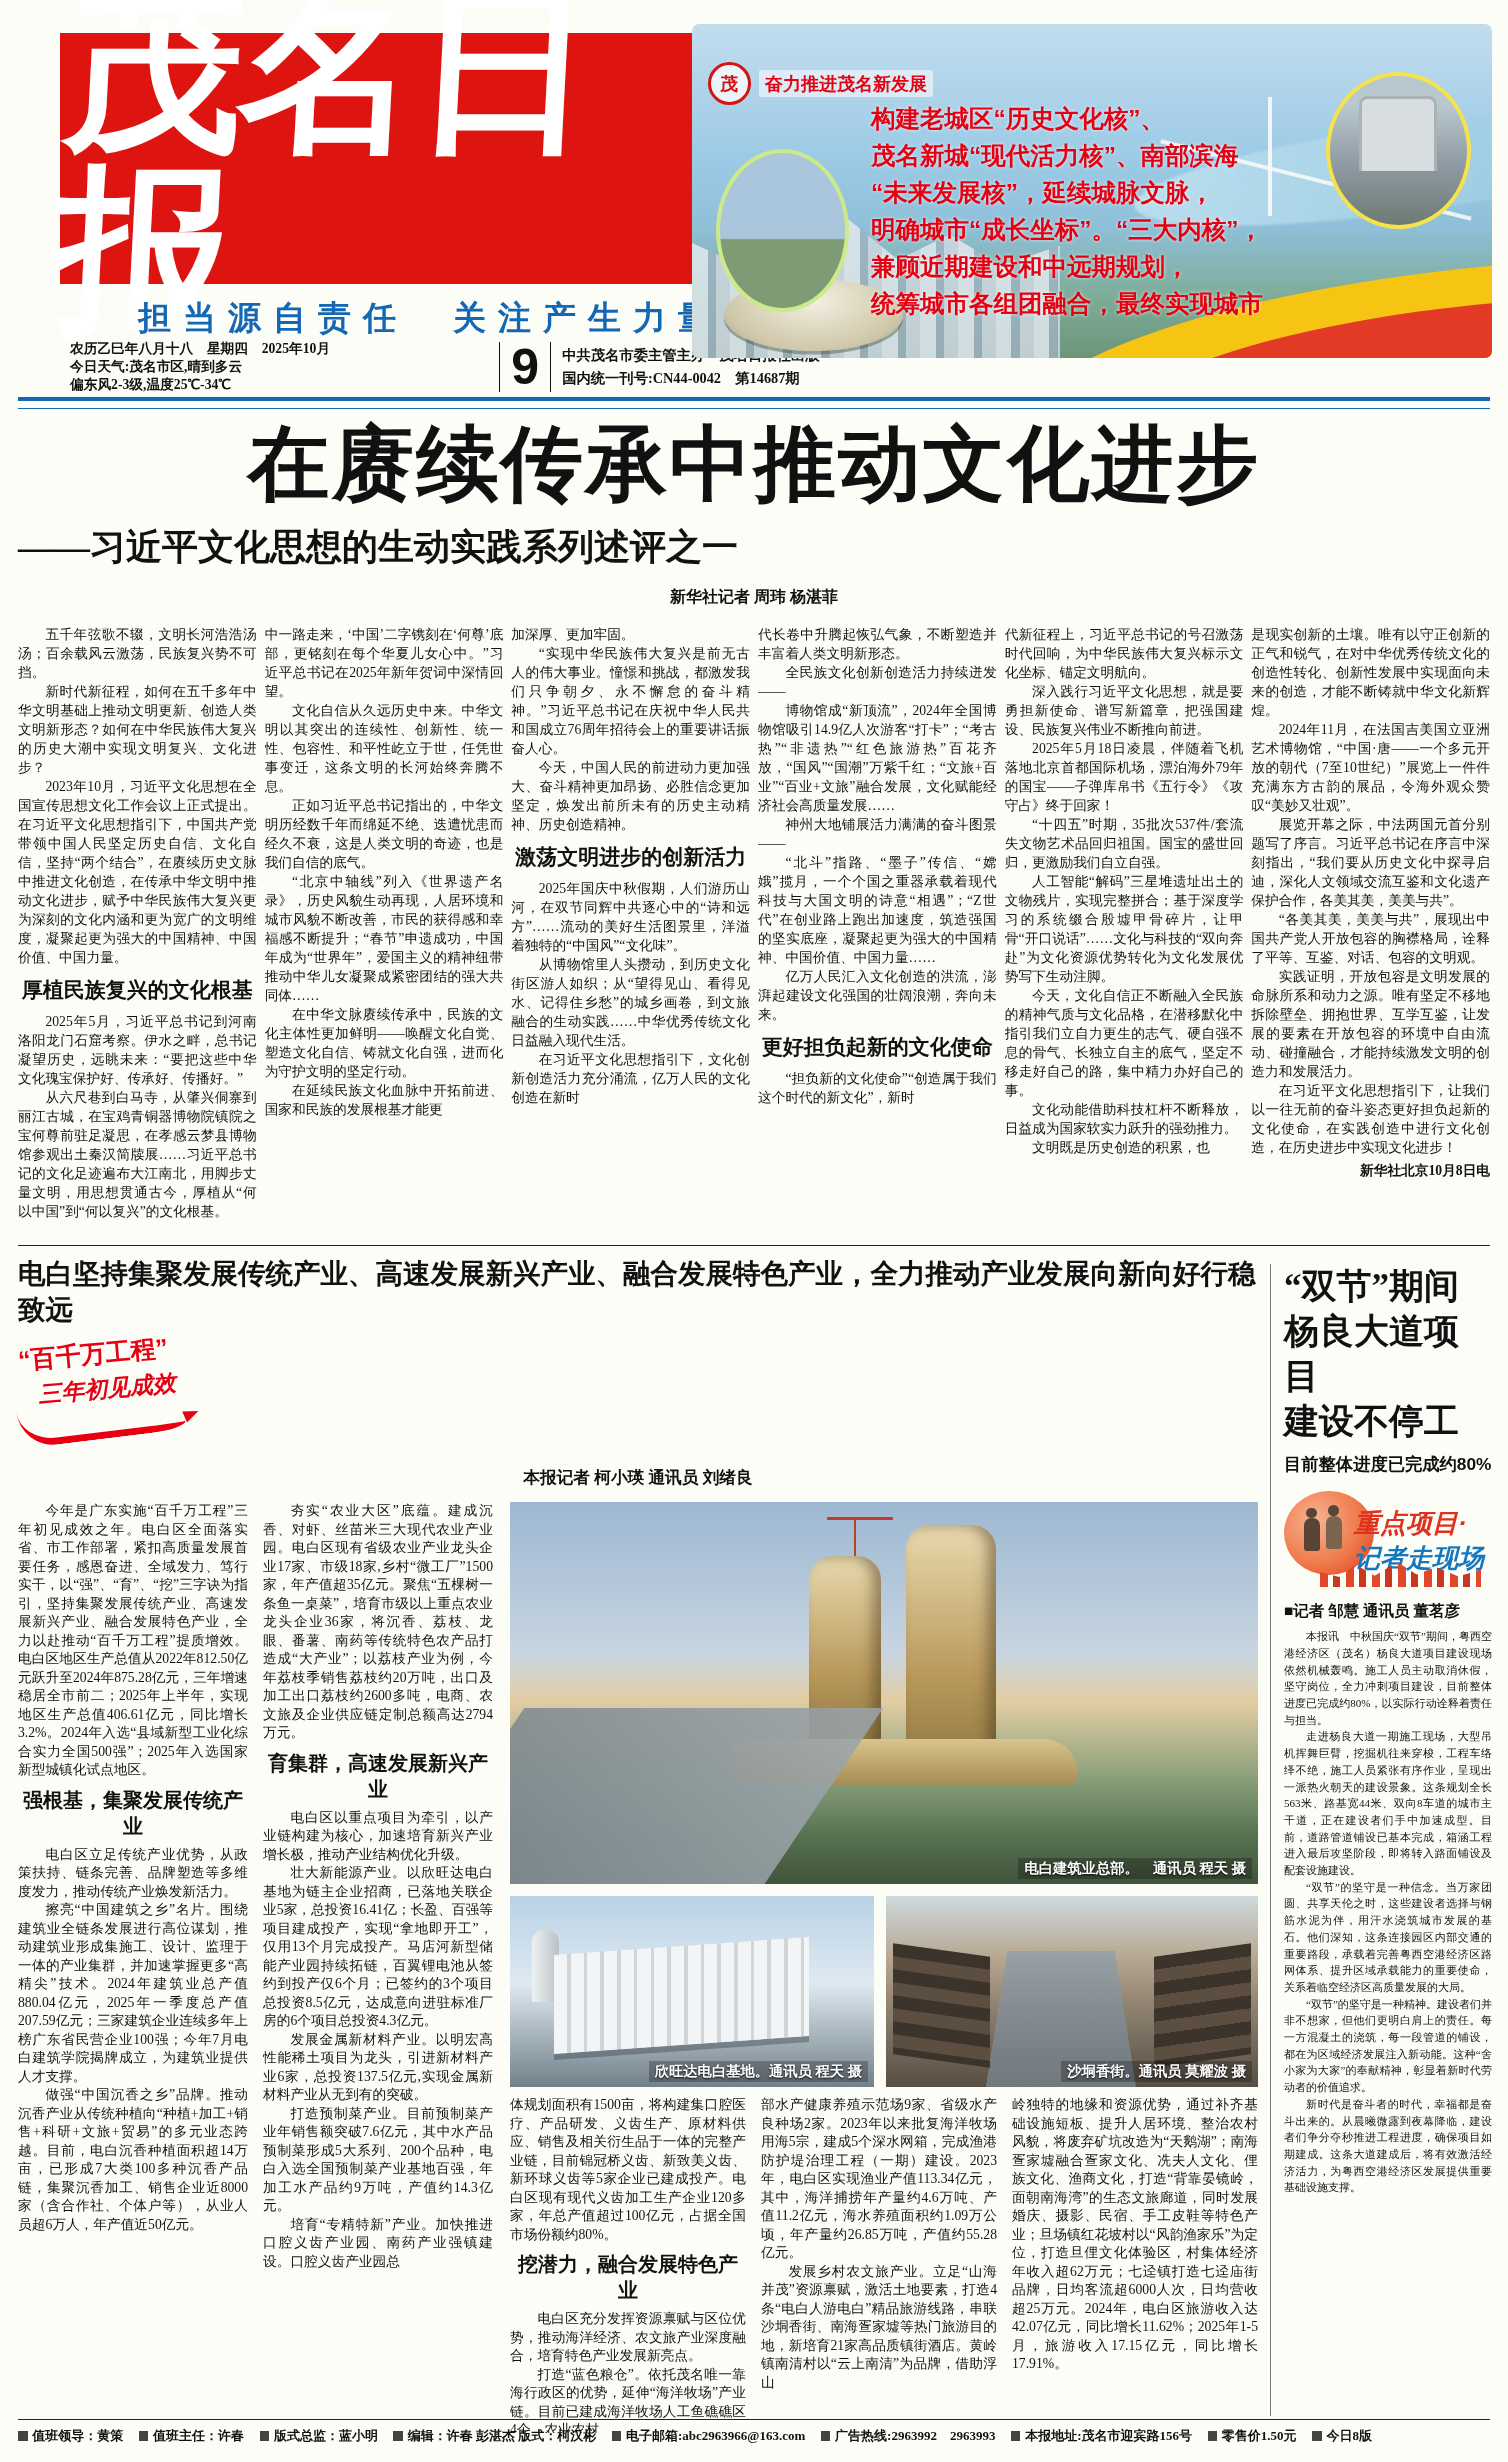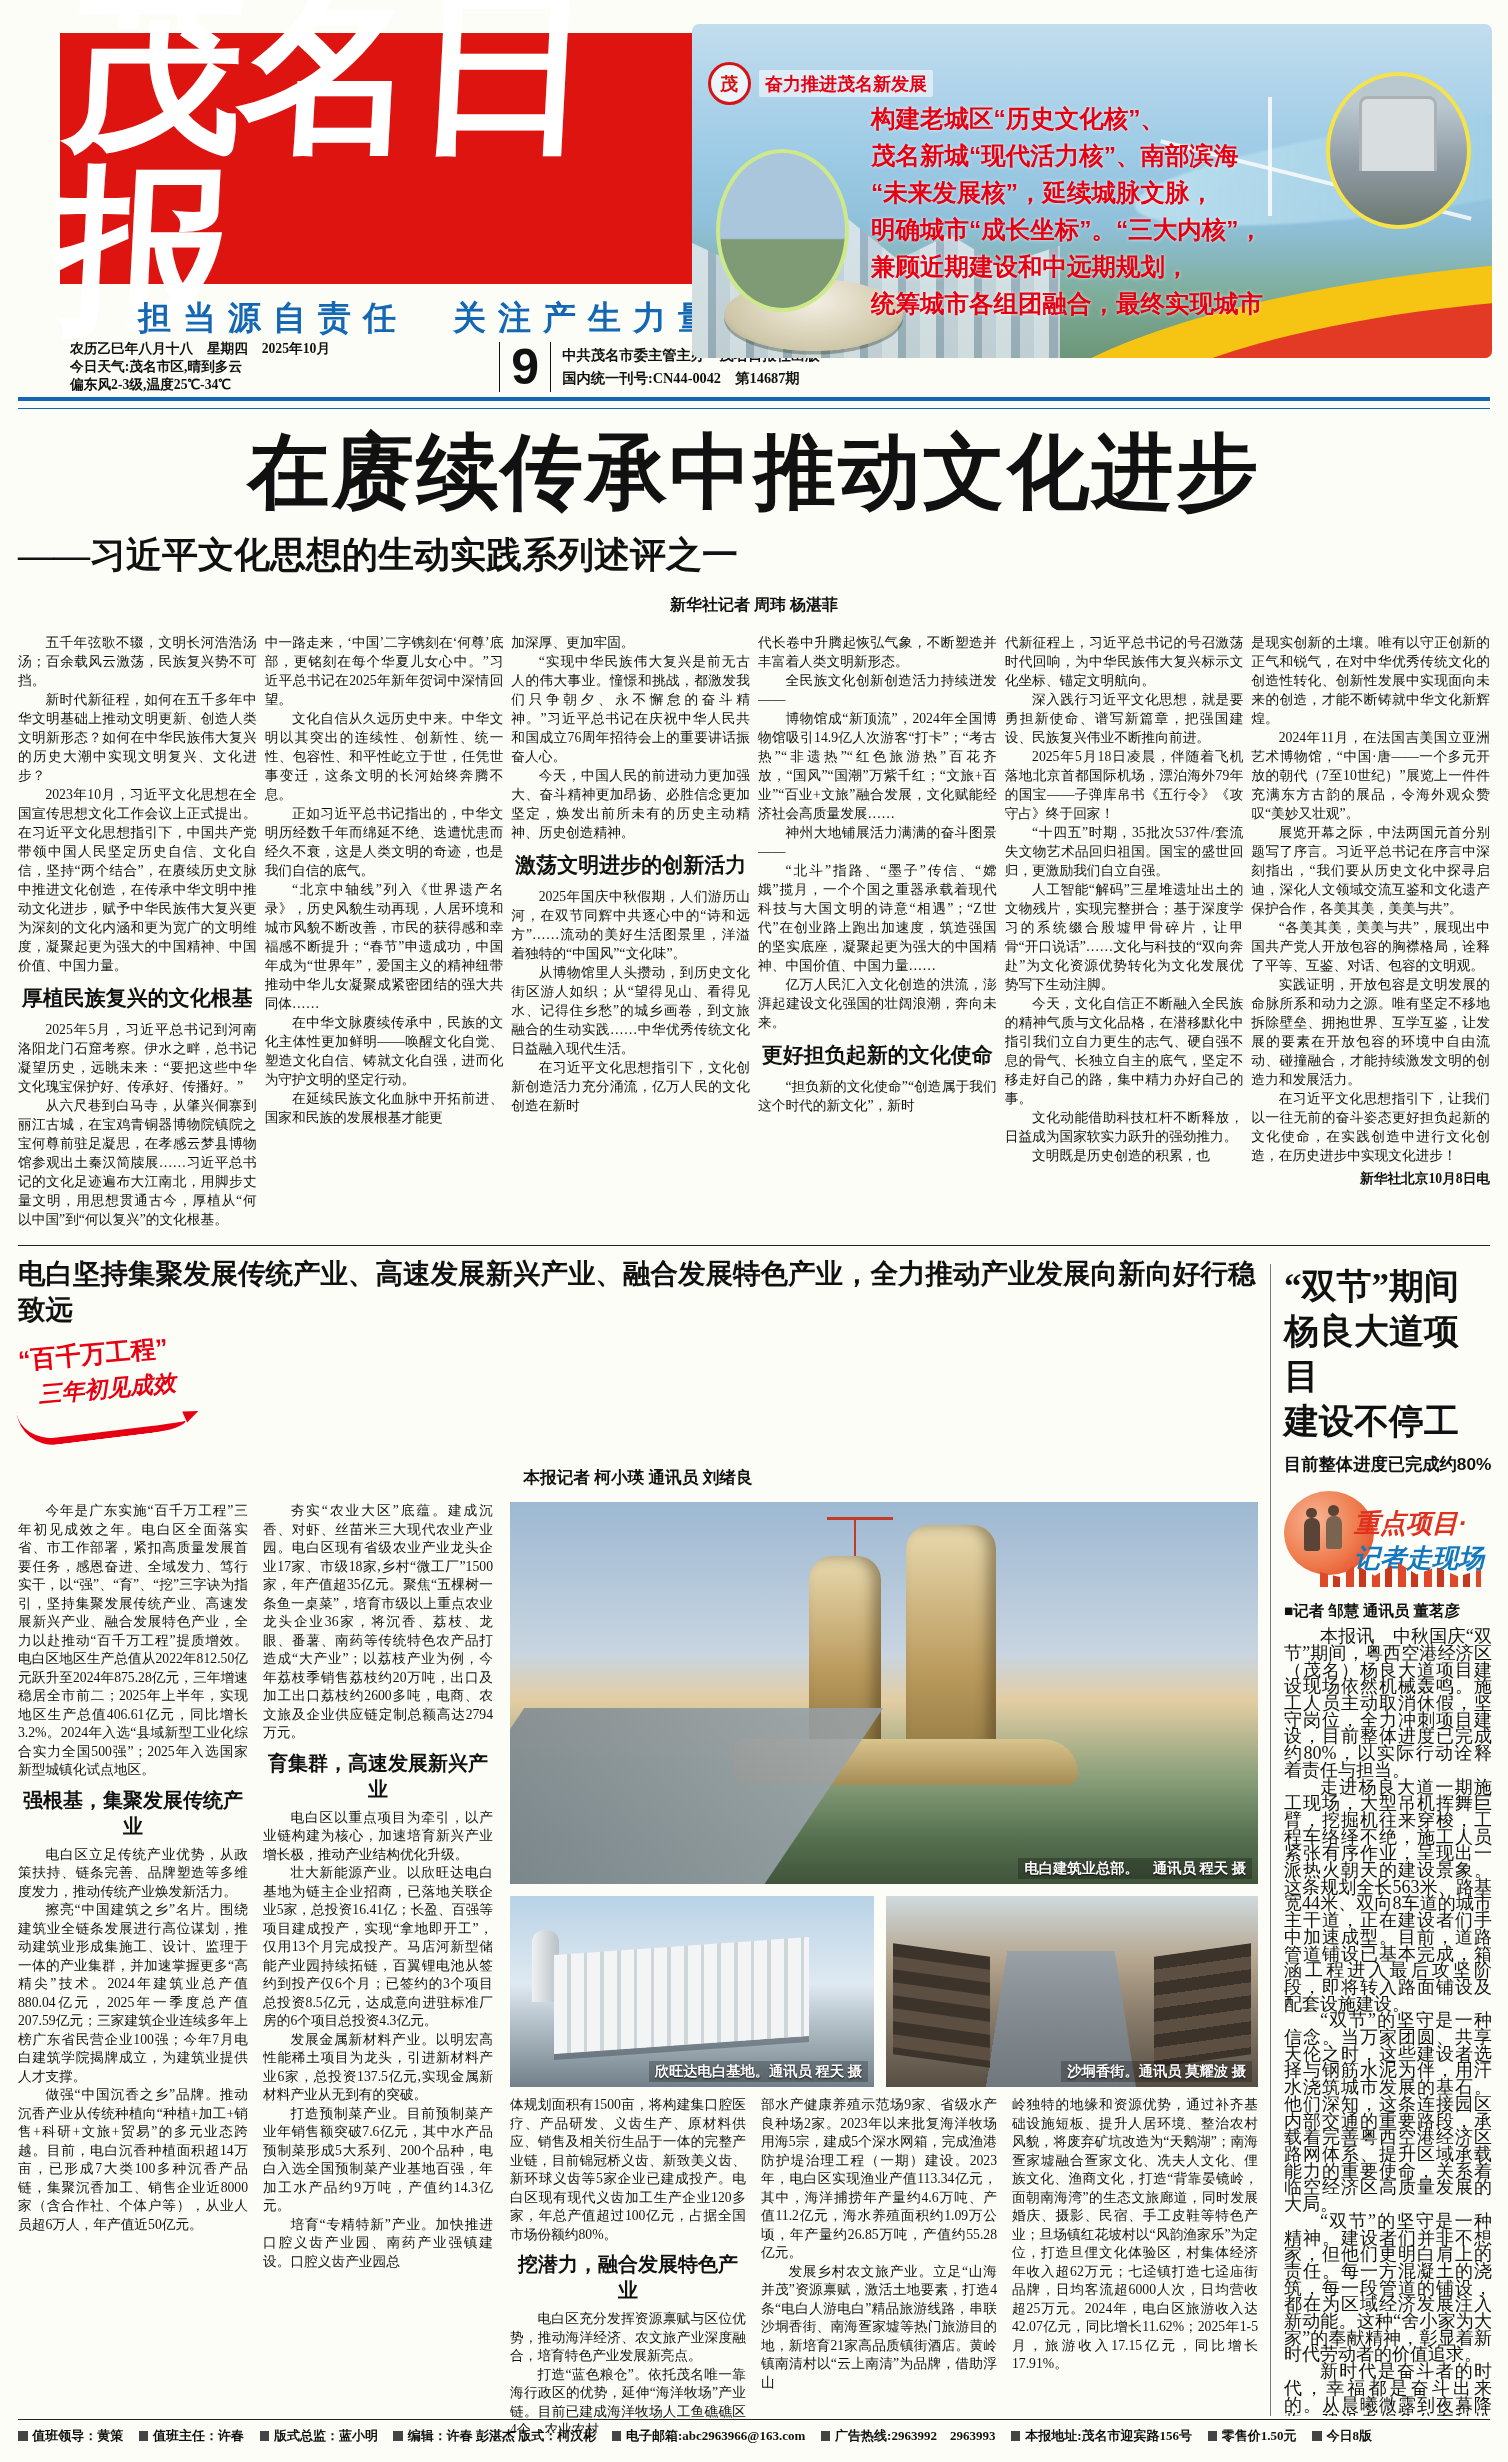--- a/index.html
+++ b/index.html
@@ -44,21 +44,21 @@
                background:linear-gradient(180deg,#b9c7cf 20%,#8e9aa2 60%,#6e7a72 100%);}
   .bn-arch{position:absolute;left:50%;top:20px;transform:translateX(-50%);width:72px;height:72px;background:#d8dde0;
            border-radius:8.4px 8.4px 0 0;border:3.6px solid #aab2b6;border-bottom:none;}
   .bn-swoosh-y{position:absolute;right:-48px;bottom:-66px;width:537px;height:143px;background:#f6c412;border-radius:100% 0 0 0;transform:rotate(-4deg);}
   .bn-swoosh-r{position:absolute;right:-72px;bottom:-90px;width:489px;height:137px;background:#e23a25;border-radius:100% 0 0 0;transform:rotate(-3deg);}
 
   .bluerule{position:absolute;left:18px;top:397px;width:1472px;height:7.2px;border-top:4.2px solid #1468b3;border-bottom:1.8px solid #1468b3;}
 
   
   .lead{position:absolute;left:18px;top:418px;width:1472px;}
-  .lead-h1{font-size:82px;font-weight:bold;text-align:center;line-height:1.15;letter-spacing:2.4px;margin:8px;}
+  .lead-h1{font-size:82px;font-weight:bold;text-align:center;line-height:1.15;letter-spacing:2.4px;margin:0;}
   .lead-h2{font-size:36px;font-weight:bold;text-align:left;margin:10.7px 0 0 0;}
   .lead-byline{font-size:16px;font-weight:bold;text-align:center;margin-top:15.5px;}
   .lead-cols{display:flex;gap:8px;margin-top:16.7px;height:634px;overflow:hidden;}
   .lead-col{flex:1;overflow:hidden;}
   .para{font-size:13.7px;line-height:19px;text-align:justify;text-indent:2em;margin:0;}
   .para.cont{text-indent:0;}
   .subhead{font-size:21px;font-weight:bold;text-align:center;margin:9.5px 0;font-family:"Liberation Sans",sans-serif;line-height:26px;}
   .dateline{font-size:13.7px;line-height:19px;font-weight:bold;text-align:right;margin-top:3.6px;}
 
   .thinrule{position:absolute;left:18px;top:1245px;width:1472px;height:0;border-top:1.2px solid #222;}
@@ -113,21 +113,21 @@
   .person:before{content:"";position:absolute;left:2.4px;top:-10.7px;width:10.7px;height:10.7px;border-radius:50%;background:#5a4435;}
   .p1{left:20px;top:27.5px;}
   .p2{left:42px;top:25px;background:#7a6450;}
   .kp-line1{position:absolute;left:70px;top:15.5px;font-size:26px;font-weight:bold;font-style:italic;font-family:"Liberation Sans",sans-serif;}
   .kp-red{color:#e0301e;}
   .kp-blue{color:#1478be;}
   .kp-sky{position:absolute;left:36px;bottom:4.8px;width:161px;height:25px;
           background:repeating-linear-gradient(90deg,#e0482a 0 8.4px,transparent 8.4px 13px,#c8381e 13px 20px,transparent 20px 26px);
           clip-path:polygon(0 100%,0 40%,12% 60%,22% 10%,34% 55%,48% 0,60% 50%,72% 20%,86% 58%,100% 30%,100% 100%);}
   .r-byline{font-size:15.5px;font-weight:bold;margin:9.5px 0 6px 0;}
-  .rp .para{font-size:18px;line-height:16.7px;}
+  .rp .para{font-size:11px;line-height:16.7px;}
 
   
   .footrule{position:absolute;left:18px;top:2419px;width:1472px;border-top:1.8px solid #222;}
   .footer{position:absolute;left:18px;top:2427px;width:1472px;display:flex;flex-wrap:nowrap;gap:15.5px;
           font-size:13px;font-weight:bold;white-space:nowrap;}
   .fitem{display:flex;align-items:center;}
   .sq{display:inline-block;width:9.5px;height:9.5px;background:#444;margin-right:4.8px;flex:none;}
 </style>
 </head>
 <body>

